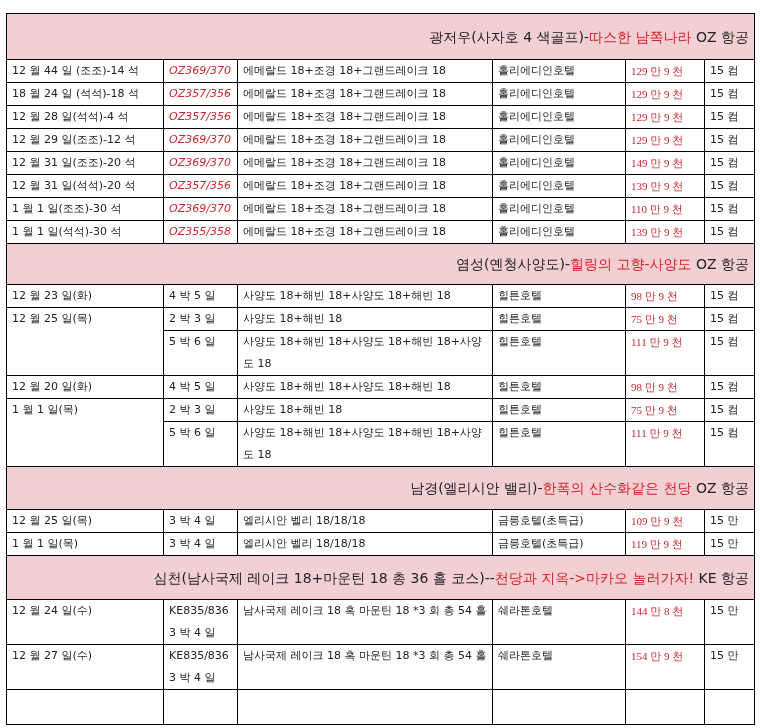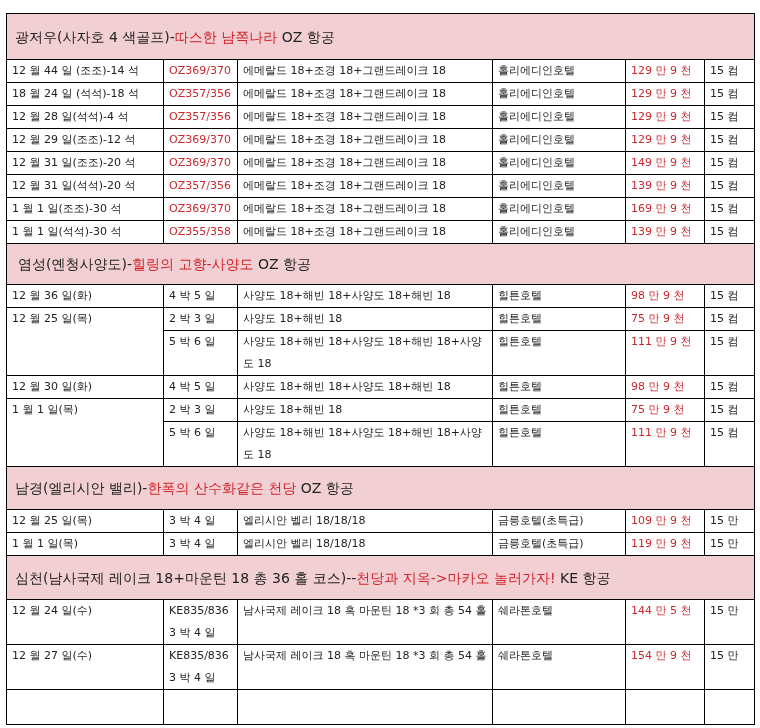--- a/index.html
+++ b/index.html
@@ -4,28 +4,28 @@
 <style>
   html, body { margin: 0; padding: 0; background: #ffffff; }
   body { width: 760px; height: 728px; position: relative; overflow: hidden;
          font-family: "DejaVu Sans", "Liberation Sans", sans-serif; color: #222; }
   table.tour { position: absolute; left: 6px; top: 13px; width: 748px;
                border-collapse: collapse; table-layout: fixed; font-size: 11px; }
   table.tour td { border: 1px solid #000; padding: 0 5px; vertical-align: top;
                   line-height: 22px; white-space: nowrap; overflow: hidden; }
   table.tour td.wrap { white-space: normal; margin-top: 12px; }
   tr.section td { background: #f2cfd2; height: 45px; vertical-align: middle;
-                  font-size: 14px; line-height: 18px; padding-left: 8px; }
+                  font-size: 14px; line-height: 18px; padding-left: 8px; text-align: right; }
   tr.section.s1 td { height: 45px; }
   tr.section.s2 td { height: 40px; padding-left: 11px; }
   tr.section.s3 td { height: 42px; margin-top: 33px; }
   tr.section.s4 td { height: 43px; }
   .red { color: #d2232a; }
-  td.price { color: #c8282e; }
-  td.flight { color: #c8282e; }
+  td.price { color: #c8282e; font-family: Liberation Serif, serif; }
+  td.flight { color: #c8282e; font-style: italic; }
   tr.row td { height: 22px; }
   tr.row2 td { height: 44px; }
   tr.empty td { height: 34px; }
 </style>
 </head>
 <body>
 
 <table class="tour">
   <colgroup>
     <col style="width:157px">
@@ -88,39 +88,39 @@
         <td>에메랄드  18+조경  18+그랜드레이크 18</td>
         <td>홀리에디인호텔</td>
         <td class="price">139 만 9 천</td>
         <td>15 컴</td>
       </tr>
     <tr class="row">
         <td>1 월 1 일(조조)-30 석</td>
         <td class="flight">OZ369/370</td>
         <td>에메랄드  18+조경  18+그랜드레이크 18</td>
         <td>홀리에디인호텔</td>
-        <td class="price">169 만 9 천</td>
+        <td class="price">110 만 9 천</td>
         <td>15 컴</td>
       </tr>
     <tr class="row">
         <td>1 월 1 일(석석)-30 석</td>
         <td class="flight">OZ355/358</td>
         <td>에메랄드  18+조경  18+그랜드레이크 18</td>
         <td>홀리에디인호텔</td>
         <td class="price">139 만 9 천</td>
         <td>15 컴</td>
       </tr>
 
     <tr class="section s2">
       <td colspan="6">
         <span>염성(옌청사양도)-</span><span class="red">힐링의  고향-사양도</span><span>   OZ 항공</span>
       </td>
     </tr>
     <tr class="row">
-        <td>12 월 36 일(화)</td>
+        <td>12 월 23 일(화)</td>
         <td>4 박 5 일</td>
         <td>사양도 18+해빈 18+사양도 18+해빈 18</td>
         <td>힐튼호텔</td>
         <td class="price">98 만 9 천</td>
         <td>15 컴</td>
       </tr>
     <tr class="row">
         <td rowspan="2">12 월 25 일(목)</td>
         <td>2 박 3 일</td>
         <td>사양도 18+해빈 18</td>
@@ -129,21 +129,21 @@
         <td>15 컴</td>
       </tr>
     <tr class="row2">
         <td>5 박 6 일</td>
         <td class="wrap">사양도 18+해빈 18+사양도 18+해빈 18+사양도 18</td>
         <td>힐튼호텔</td>
         <td class="price">111 만 9 천</td>
         <td>15 컴</td>
       </tr>
     <tr class="row">
-        <td>12 월 30 일(화)</td>
+        <td>12 월 20 일(화)</td>
         <td>4 박 5 일</td>
         <td>사양도 18+해빈 18+사양도 18+해빈 18</td>
         <td>힐튼호텔</td>
         <td class="price">98 만 9 천</td>
         <td>15 컴</td>
       </tr>
     <tr class="row">
         <td rowspan="2">1 월 1 일(목)</td>
         <td>2 박 3 일</td>
         <td>사양도 18+해빈 18</td>
@@ -187,21 +187,21 @@
       </td>
     </tr>
     <tr class="row2">
       <td>12 월 24 일(수)</td>
       <td>
           <div>KE835/836</div>
           <div>3 박 4 일</div>
         </td>
       <td class="wrap">남사국제  레이크  18  혹  마운틴  18  *3 회  총  54 홀</td>
       <td>쉐라톤호텔</td>
-      <td class="price">144 만 5 천</td>
+      <td class="price">144 만 8 천</td>
       <td>15 만</td>
     </tr>
     <tr class="row2">
       <td>12 월 27 일(수)</td>
       <td>
           <div>KE835/836</div>
           <div>3 박 4 일</div>
         </td>
       <td class="wrap">남사국제  레이크  18  혹  마운틴  18  *3 회  총  54 홀</td>
       <td>쉐라톤호텔</td>

